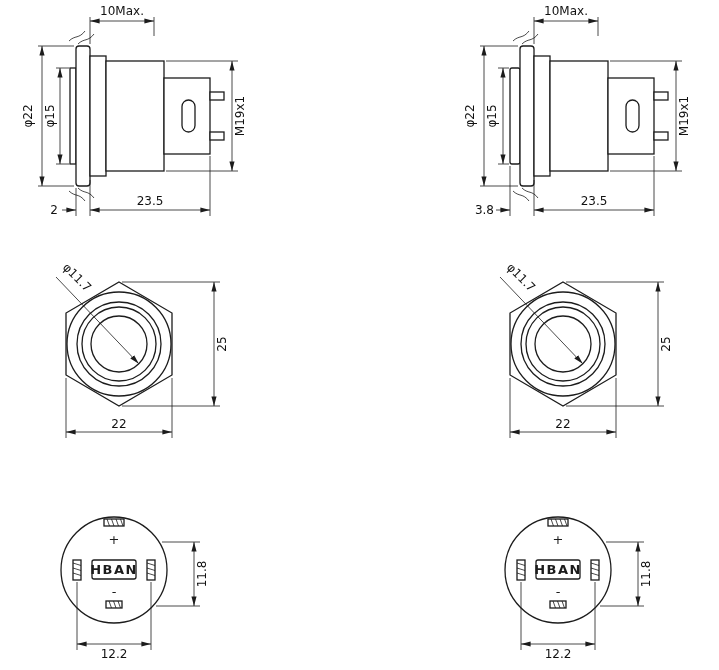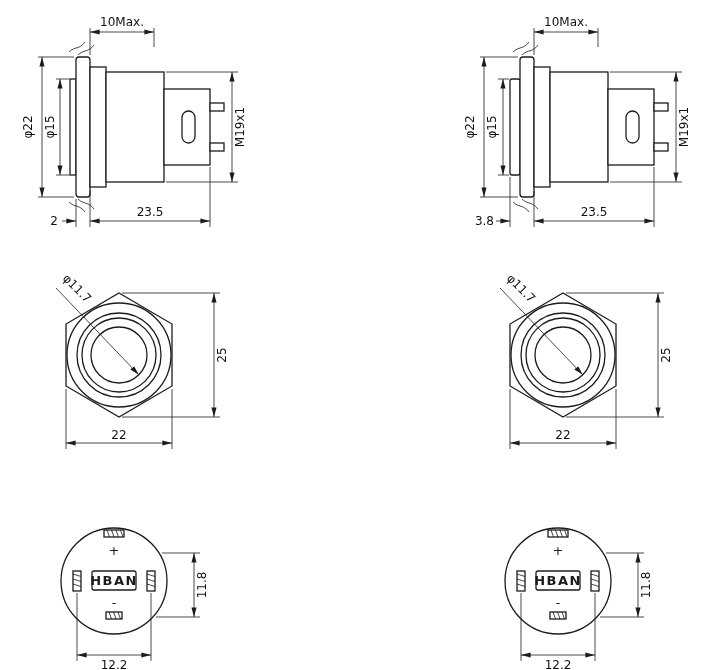--- a/index.html
+++ b/index.html
@@ -1,20 +1,20 @@
 <!DOCTYPE html>
 <html><head>
 <meta charset="utf-8">
 <style>
   html,body{margin:0;padding:0}
   body{
     width:719px;height:670px;background:#ffffff;position:relative;overflow:hidden;
     font-family:"DejaVu Sans", sans-serif;
   }
-  .unit{position:absolute;top:11px;width:250px;height:546px}
+  .unit{position:absolute;top:0;width:250px;height:546px}
   .unit-left{left:14px}
   .unit-right{left:458px}
   svg{position:absolute;left:0;overflow:visible}
   svg.side{top:4px}
   svg.front{top:244px}
   svg.rear{top:502px}
   .obj{fill:none;stroke:#1c1c1c;stroke-width:1.3}
   .objf{fill:#ffffff;stroke:#1c1c1c;stroke-width:1.3}
   .hatch{fill:none;stroke:#1c1c1c;stroke-width:0.8}
   .dim line{stroke:#1c1c1c;stroke-width:0.8;fill:none}

